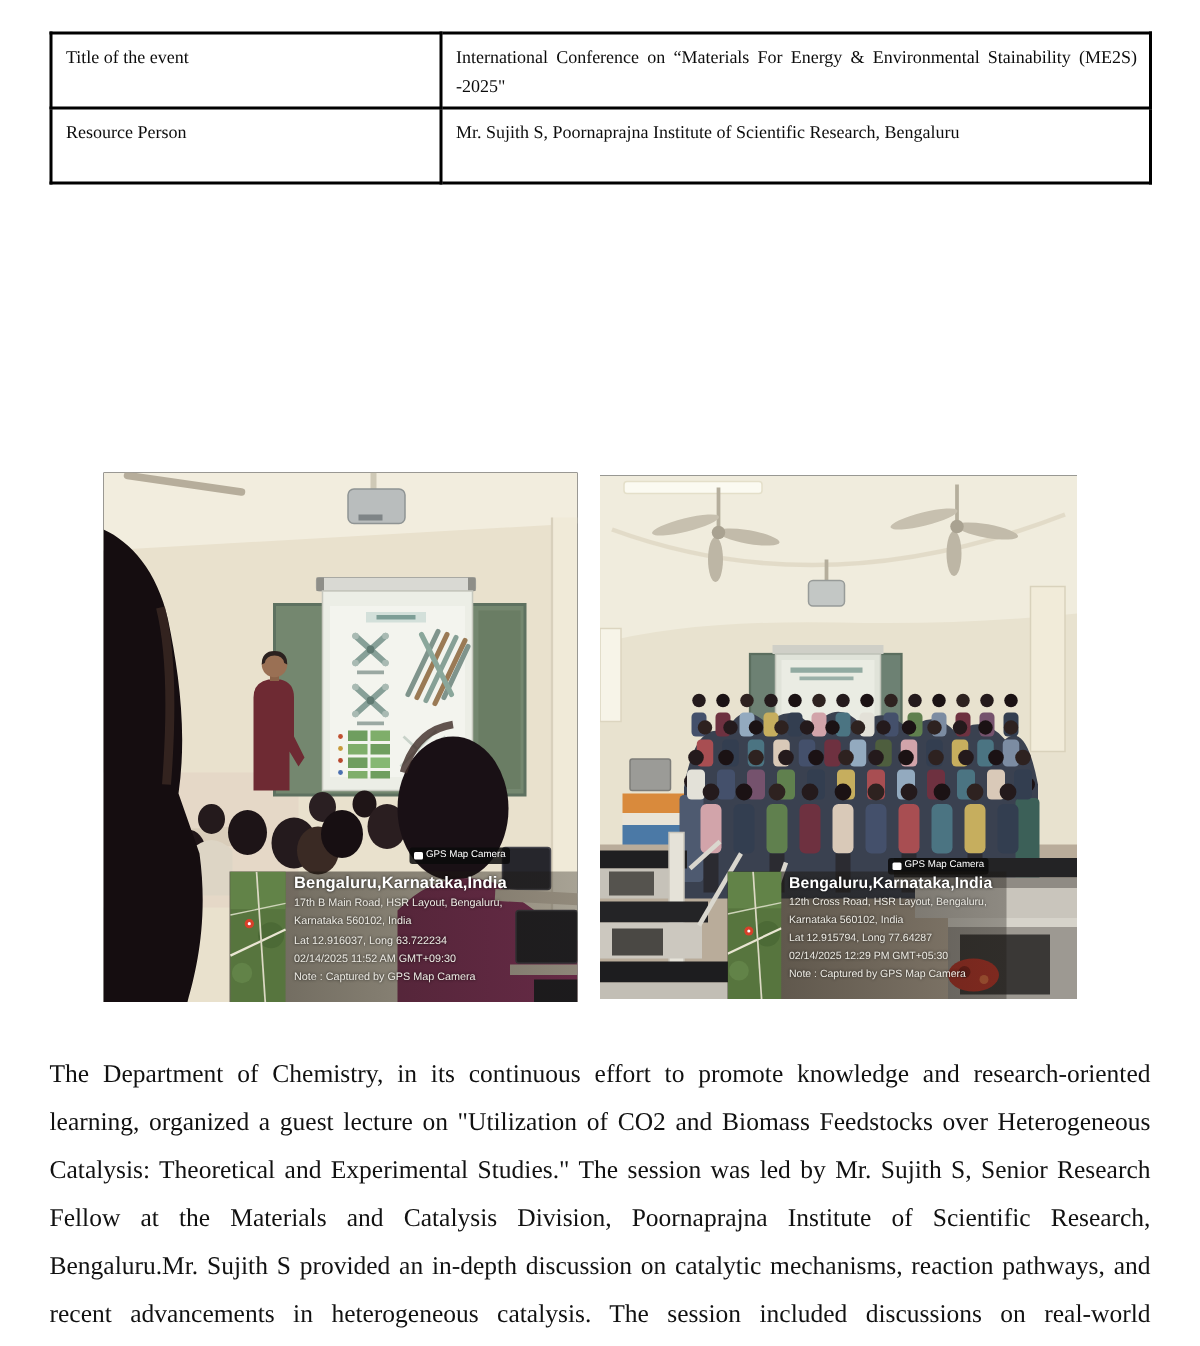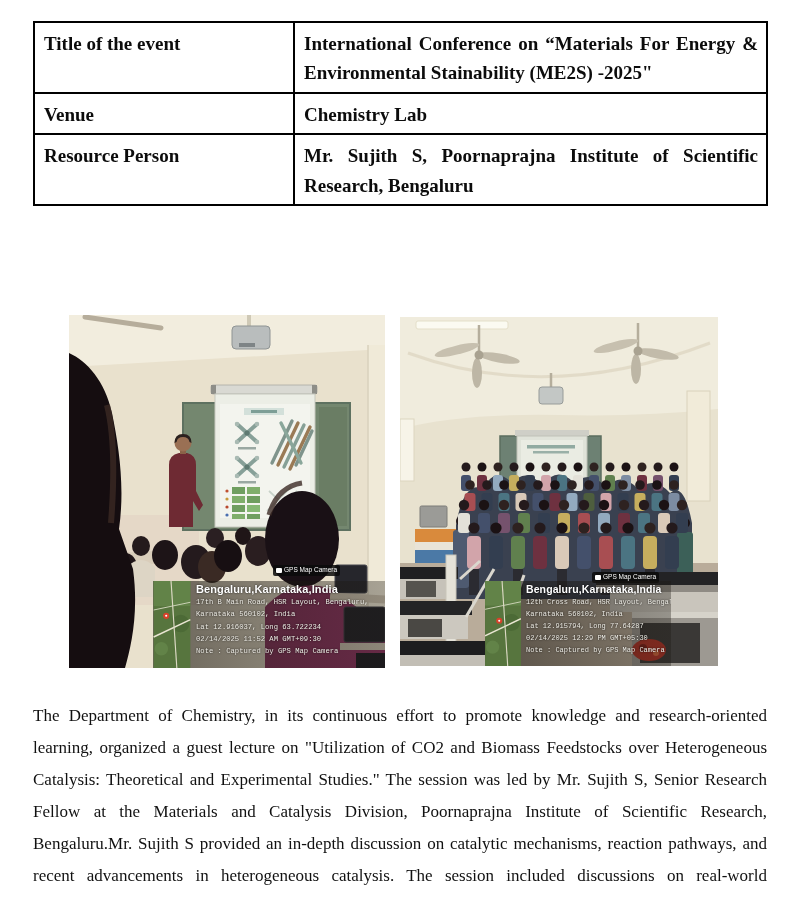--- a/index.html
+++ b/index.html
@@ -1,38 +1,38 @@
 <!DOCTYPE html>
 <html><head>
 <meta charset="utf-8">
 <style>
   html,body{margin:0;padding:0;}
   body{width:800px;height:897px;background:#fff;position:relative;font-family:"Liberation Serif",serif;}
   .page{position:absolute;inset:0;overflow:hidden;}
 
   table.event-table{position:absolute;left:33px;top:21px;width:733px;border-collapse:collapse;table-layout:fixed;}
-  .event-table td{border:2px solid #000;vertical-align:top;font-weight:bold;font-size:19px;line-height:1.55;padding:6px 8px 4px 9px;color:#0c0c0c;}
+  .event-table td{border:2px solid #000;vertical-align:top;font-weight:normal;font-size:12px;line-height:1.55;padding:6px 8px 4px 9px;color:#0c0c0c;}
   .event-table td.lbl{text-align:justify;}
   .event-table td.val{text-align:justify;white-space:pre-line;}
 
   .photo{position:absolute;overflow:hidden;background:#000000;}
   .photo-left{left:69px;top:315px;width:316px;height:353px;}
   .photo-right{left:400px;top:317px;width:318px;height:349px;}
   .photo svg.scene{position:absolute;inset:0;width:100%;height:100%;display:block;}
 
   .gps-overlay{position:absolute;display:flex;overflow:hidden;font-family:"Liberation Sans",sans-serif;color:#fff;
     background:linear-gradient(90deg,rgba(28,24,18,.62),rgba(28,24,18,.34));}
   .photo-left .gps-overlay{left:84px;top:266px;width:232px;height:87px;}
   .photo-right .gps-overlay{left:85px;top:264px;width:186px;height:85px;}
   .map-thumb{flex:0 0 auto;}
   .map-thumb svg{display:block;height:100%;}
   .gps-text{padding:2px 3px 0 5px;text-shadow:0 0 2px rgba(0,0,0,.85);}
   .gps-title{font-size:11px;font-weight:bold;letter-spacing:.1px;white-space:nowrap;margin-bottom:1px;}
   .photo-right .gps-title{font-size:10.5px;}
-  .gps-line{font-size:7.2px;line-height:12.3px;white-space:nowrap;color:#edebe4;font-family:Liberation Mono, monospace;}
+  .gps-line{font-size:7.2px;line-height:12.3px;white-space:nowrap;color:#edebe4;}
   .photo-right .gps-line{font-size:7px;line-height:12px;}
 
   .gps-badge{position:absolute;display:flex;align-items:center;gap:2px;background:rgba(10,10,10,.85);color:#fff;
     border-radius:2px;padding:2px 3px;font-family:"Liberation Sans",sans-serif;font-size:6.5px;line-height:1;}
   .photo-left .gps-badge{left:204px;top:250px;}
   .photo-right .gps-badge{left:192px;top:255px;}
   .badge-cam{width:6px;height:5px;background:#fff;border-radius:1px;}
 
   .body-paragraph{position:absolute;left:33px;top:700px;width:734px;margin:0;font-size:17px;line-height:32px;text-align:justify;color:#111;}
 </style>
@@ -43,24 +43,20 @@
 
   <table class="event-table">
     <colgroup>
         <col style="width:260px">
         <col style="width:473px">
       </colgroup>
     <tbody>
         <tr style="height:50px">
       <td class="lbl">Title of the event</td>
       <td class="val">International Conference on “Materials For Energy &amp; Environmental Stainability (ME2S) -2025"</td>
-    </tr>
-    <tr style="height:32px">
-      <td class="lbl">Venue</td>
-      <td class="val">Chemistry Lab</td>
     </tr>
     <tr style="height:50px">
       <td class="lbl">Resource Person</td>
       <td class="val">Mr. Sujith S, Poornaprajna Institute of Scientific Research, Bengaluru</td>
     </tr>
   </tbody>
     </table>
 
   <figure class="photo photo-left" style="margin:0">
     <svg class="scene" viewBox="0 0 316 353" preserveAspectRatio="none">

